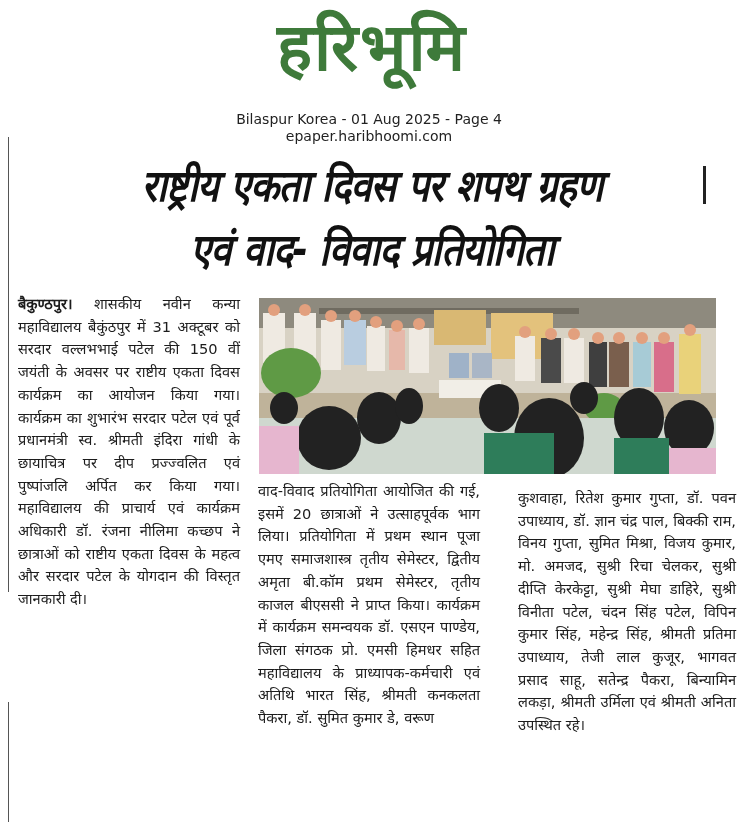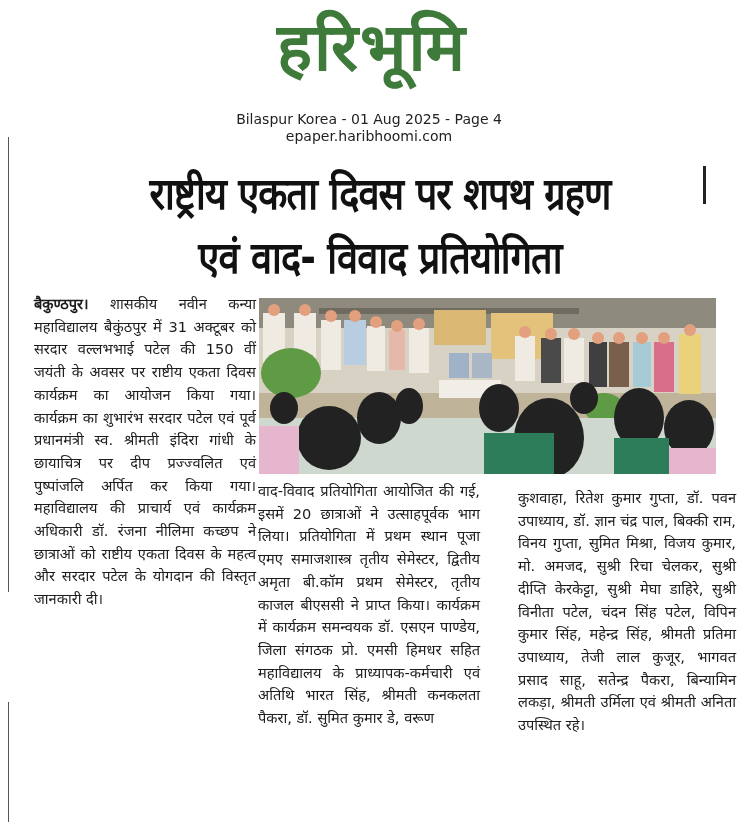--- a/index.html
+++ b/index.html
@@ -8,21 +8,21 @@
     .logo { position: absolute; left: 222px; top: 10px; width: 300px; height: 76px; display: flex; align-items: center; justify-content: center; }
     .logo-text { font-family: "DejaVu Sans", sans-serif; font-weight: bold; font-size: 66px; line-height: 76px; letter-spacing: 2px; }
     .url { position: absolute; top: 92px; left: 0; width: 738px; text-align: center; font-size: 14px; color: #222; font-family: "DejaVu Sans", sans-serif; margin-top: 36px; }
     .edition { position: absolute; top: 111px; left: 0; width: 738px; text-align: center; font-size: 14px; color: #222; font-family: "DejaVu Sans", sans-serif; }
     .rule-left { position: absolute; left: 8px; top: 137px; width: 1px; height: 455px; background: #555; }
     .rule-left-2 { position: absolute; left: 8px; top: 702px; width: 1px; height: 120px; background: #555; }
     .rule-right { position: absolute; left: 703px; top: 166px; width: 3px; height: 38px; background: #222; }
     .headline { position: absolute; left: 14px; top: 146px; width: 700px; text-align: center; font-family: "DejaVu Sans", sans-serif; font-weight: bold; color: #111; }
     .headline .line { display: block; font-size: 44px; line-height: 64px; letter-spacing: -1px; transform: scaleX(0.86); transform-origin: center; white-space: nowrap; }
     .col { position: absolute; font-family: "DejaVu Sans", sans-serif; font-size: 14.6px; line-height: 22.7px; color: #1c1c1c; text-align: justify; }
-    .col1 { left: 34px; top: 293px; width: 222px; }
+    .col1 { left: 18px; top: 293px; width: 222px; }
     .col2 { left: 258px; top: 480px; width: 222px; }
     .col3 { left: 518px; top: 487px; width: 218px; }
     .col p { margin: 0; }
     .col .indent { text-indent: 28px; }
     .dateline { font-weight: bold; }
     .photo { position: absolute; left: 259px; top: 298px; width: 457px; height: 176px; overflow: hidden; background: #cfc9bd; }
     .photo svg { display: block; }
   </style>
 </head>
 <body>
@@ -33,21 +33,21 @@
   </div>
   <div class="url">epaper.haribhoomi.com</div>
   <div class="edition">Bilaspur Korea - 01 Aug 2025 - Page 4</div>
 </header>
 
 <div class="rule-left"></div>
 <div class="rule-left-2"></div>
 <div class="rule-right"></div>
 
 <article>
-  <h1 class="headline" style="margin:16px;">
+  <h1 class="headline" style="margin:8px;font-style:italic;">
     <span class="line">राष्ट्रीय एकता दिवस पर शपथ ग्रहण</span>
     <span class="line">एवं वाद- विवाद प्रतियोगिता</span>
   </h1>
 
   <div class="col col1">
     <p><span class="dateline">बैकुण्ठपुर।</span> <span>शासकीय नवीन कन्या महाविद्यालय बैकुंठपुर में 31 अक्टूबर को सरदार वल्लभभाई पटेल की 150 वीं जयंती के अवसर पर राष्टीय एकता दिवस कार्यक्रम का आयोजन किया गया। कार्यक्रम का शुभारंभ सरदार पटेल एवं पूर्व प्रधानमंत्री स्व. श्रीमती इंदिरा गांधी के छायाचित्र पर दीप प्रज्ज्वलित एवं पुष्पांजलि अर्पित कर किया गया। महाविद्यालय की प्राचार्य एवं कार्यक्रम अधिकारी डॉ. रंजना नीलिमा कच्छप ने छात्राओं को राष्टीय एकता दिवस के महत्व और सरदार पटेल के योगदान की विस्तृत जानकारी दी।</span></p>
   </div>
 
   <figure class="photo" style="margin:0;">
     <svg width="457" height="176" viewBox="0 0 457 176">

